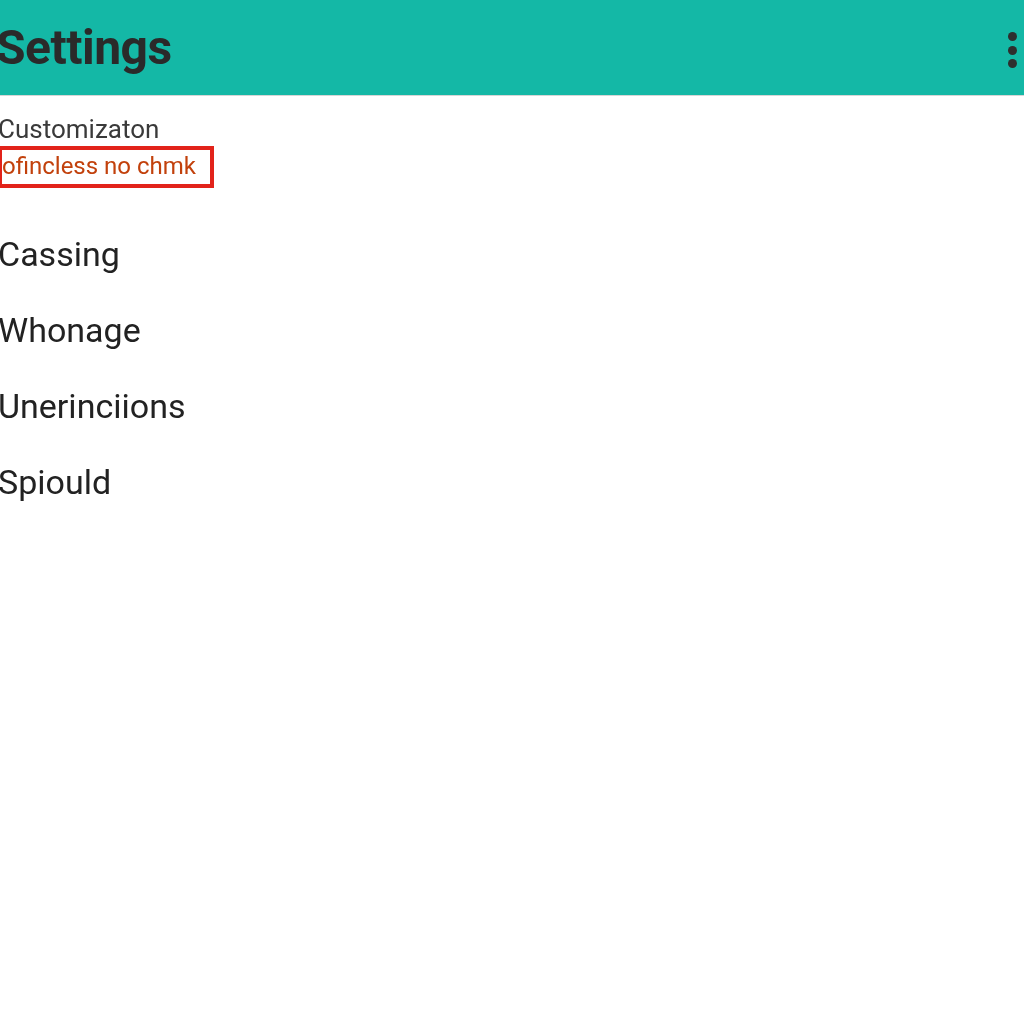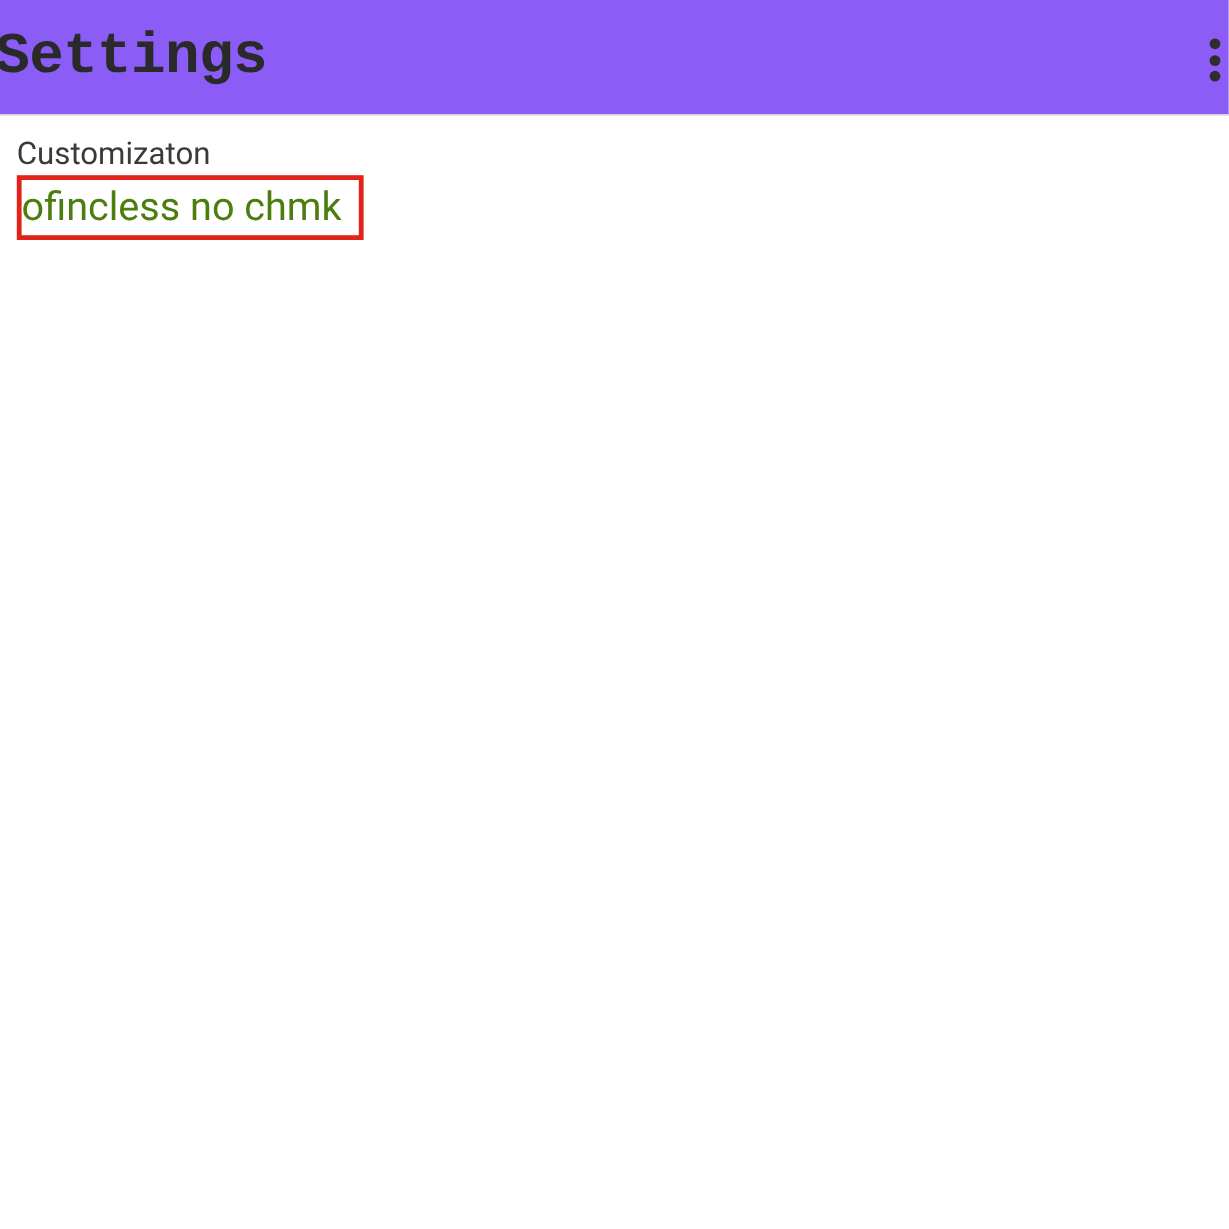--- a/index.html
+++ b/index.html
@@ -11,28 +11,27 @@
     width: 1024px;
     height: 1024px;
     font-family: -apple-system, BlinkMacSystemFont, "Segoe UI", Roboto, Arial, sans-serif;
     background: #ffffff;
     color: #222;
     overflow: hidden;
   }
   .header {
     width: 100%;
     height: 96px;
-    background: #8b5cf6;
+    background: #14b8a6;
     border-bottom: 1px solid #d6d6d6;
     display: flex;
     align-items: center;
     justify-content: space-between;
     padding: 0 0 0 0;
     position: relative;
-    font-family: Liberation Mono, monospace;
   }
   .header-title {
     font-size: 48px;
     font-weight: 700;
     color: #2a2a2a;
     margin-left: -4px;
     letter-spacing: -0.5px;
   }
   .menu-icon {
     position: absolute;
@@ -46,42 +45,42 @@
     align-items: center;
     padding: 4px 0;
   }
   .menu-dot {
     width: 9px;
     height: 9px;
     background: #2e2e2e;
     border-radius: 50%;
   }
   .content {
-    padding: 18px 0 0 16px;
+    padding: 18px 0 0 0;
   }
   .customization-block {
     margin-bottom: 28px;
   }
   .customization-title {
     font-size: 26px;
     font-weight: 400;
     color: #3a3a3a;
     margin-left: -2px;
     margin-bottom: 2px;
   }
   .highlight-box {
     border: 4px solid #e2231a;
     display: inline-block;
     padding: 0 14px 0 0;
     margin-left: -2px;
   }
   .highlight-line {
-    font-size: 33px;
+    font-size: 24px;
     font-weight: 400;
-    color: #4d7c0f;
+    color: #c2410c;
     line-height: 1.4;
   }
   .settings-list {
     list-style: none;
     margin-top: 14px;
   }
   .settings-item {
     font-size: 34px;
     font-weight: 400;
     color: #222;
@@ -103,13 +102,19 @@
 </div>
 
 <div class="content">
   <div class="customization-block">
     <div class="customization-title">Customizaton</div>
     <div class="highlight-box">
       <div class="highlight-line">ofincless no chmk</div>
     </div>
   </div>
 
+  <ul class="settings-list">
+    <li class="settings-item">Cassing</li>
+    <li class="settings-item">Whonage</li>
+    <li class="settings-item">Unerinciions</li>
+    <li class="settings-item">Spiould</li>
+  </ul>
 </div>
 
 </body></html>

